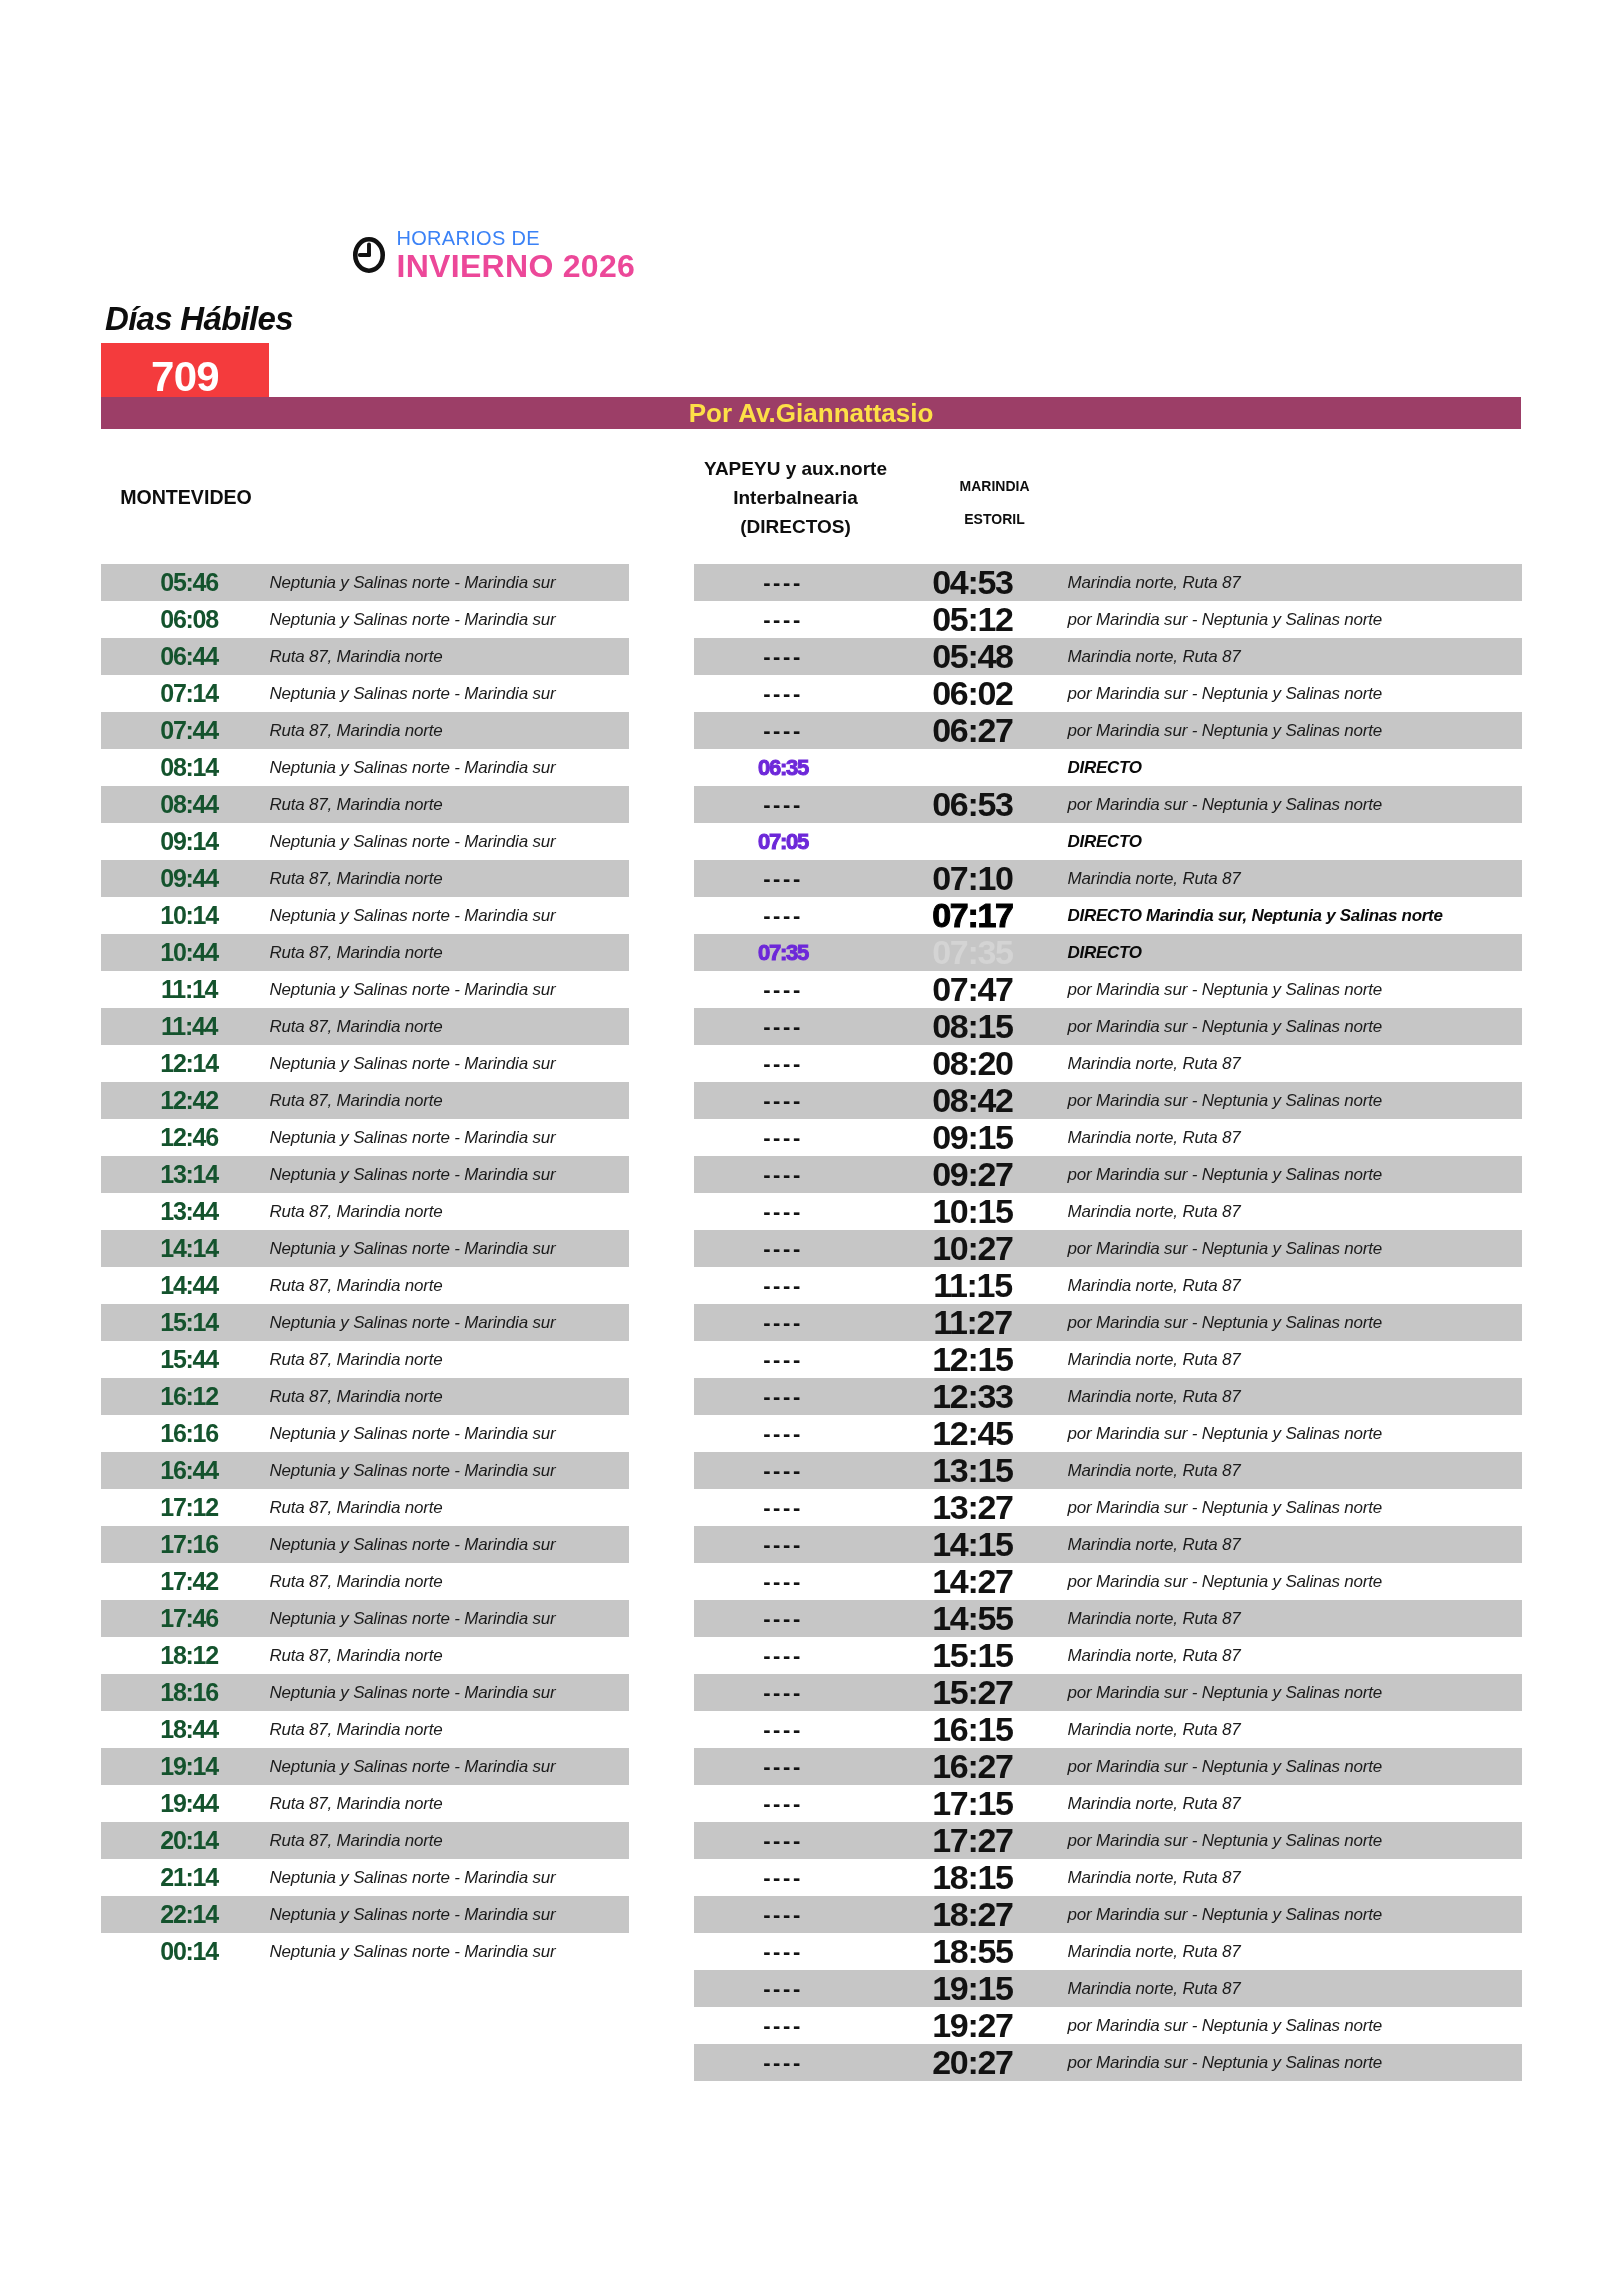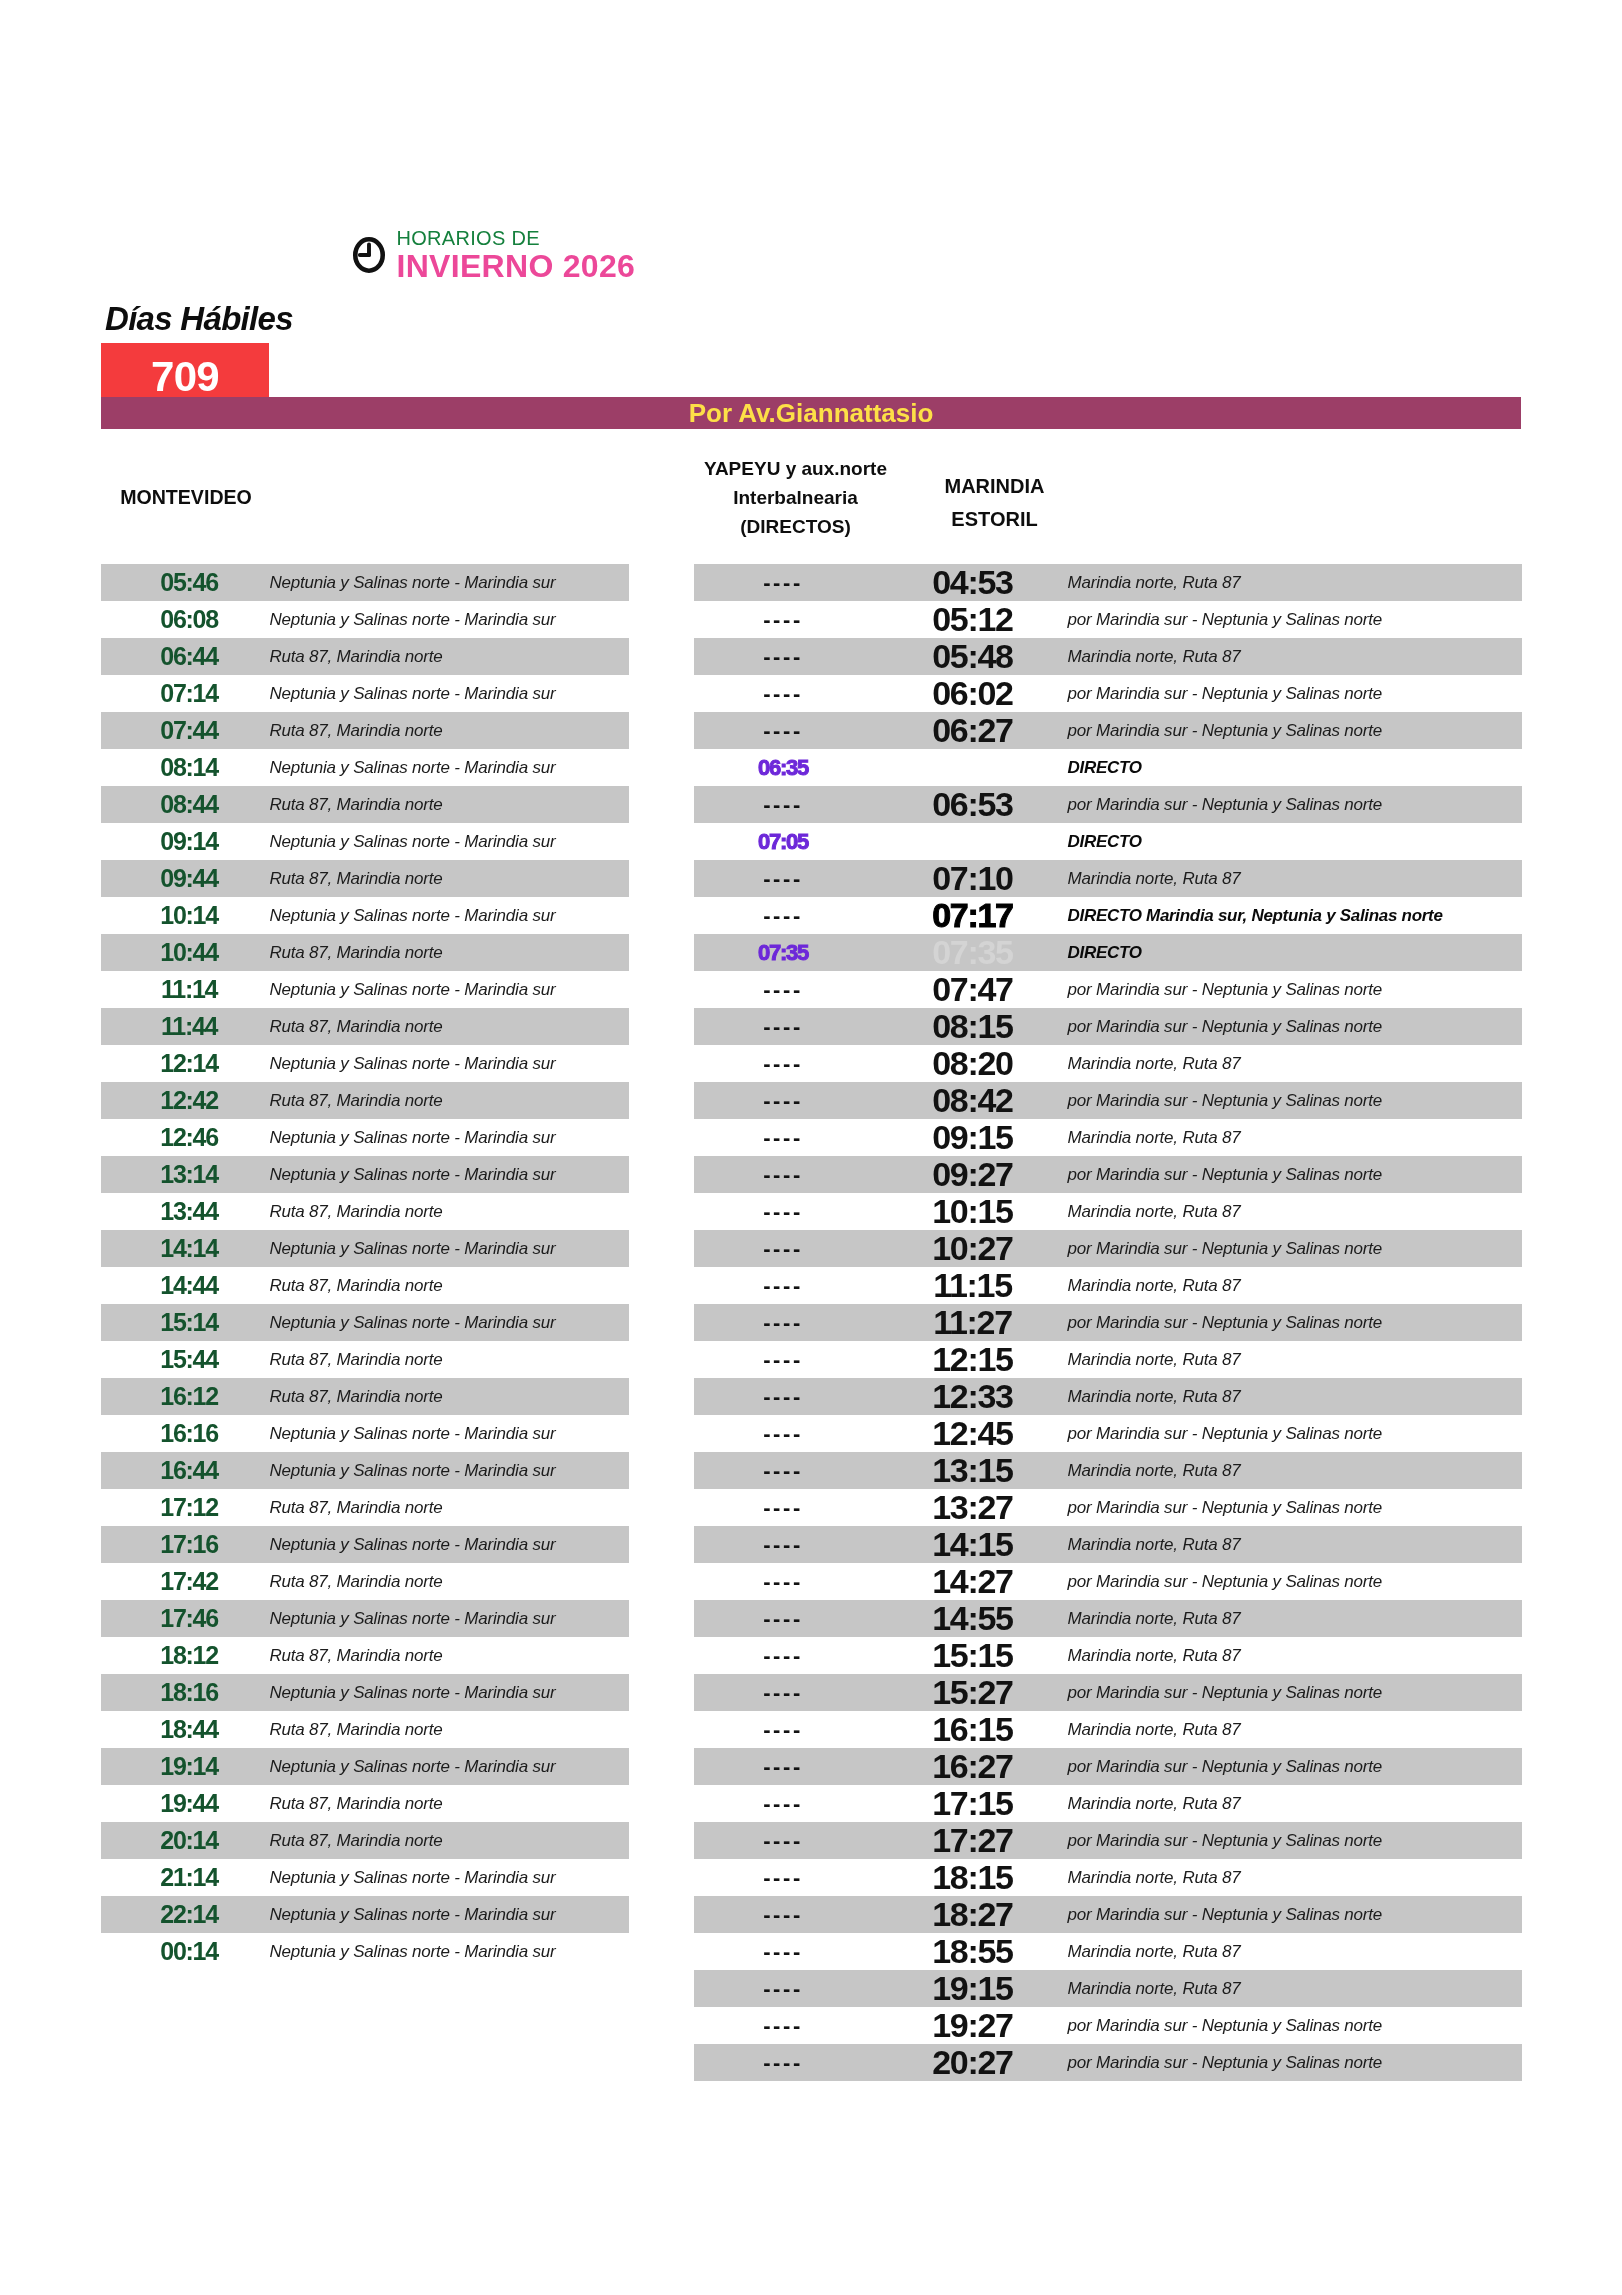--- a/index.html
+++ b/index.html
@@ -16,21 +16,21 @@
     position:absolute;left:103px;top:209px;width:224px;height:73px;
     background:var(--brand-red,#e3222a);border-radius:7.9px 38px 38px 7.9px;
     color:#fff;display:flex;flex-direction:column;justify-content:center;align-items:center;
   }
   .logo-text{font-size:41px;font-weight:bold;font-style:italic;line-height:0.95;letter-spacing:0.7px;}
   .logo-tagline{font-size:15px;font-weight:bold;font-style:italic;transform:translateX(10.5px);margin-top:1.3px;}
 
   .season{position:absolute;left:352px;top:228px;display:flex;align-items:center;gap:10.5px;}
   .clock{width:34px;height:38px;flex:0 0 auto;}
   .season-lines{line-height:1.0;}
-  .season-line1{font-size:20px;letter-spacing:0.3px;font-weight:normal;color:#15803d;}
+  .season-line1{font-size:20px;letter-spacing:0.3px;font-weight:normal;color:#3b82f6;}
   .season-line2{font-size:32px;font-weight:bold;letter-spacing:0.3px;color:#ec4899;margin-top:2px;}
 
   .dias{
     position:absolute;left:105px;top:300px;
     font-size:33px;font-weight:bold;font-style:italic;letter-spacing:-0.7px;color:#0d0d0d;
   }
 
   
   .route-bar{position:absolute;left:101px;top:343px;width:1420px;height:52px;display:flex;}
   .route-number{
@@ -46,21 +46,21 @@
   .route-sub{
     position:absolute;left:101px;top:397px;width:1420px;height:32px;
     background:var(--purple,#9c3e67);color:#fde047;font-size:26px;font-weight:bold;
     display:flex;align-items:center;justify-content:center;
   }
 
   
   .col-head{position:absolute;font-weight:bold;color:#0e0e0e;text-align:center;}
   .head-montevideo{left:101px;top:486px;width:170px;font-size:19.6px;}
   .head-yapeyu{left:681px;top:454px;width:229px;font-size:19px;line-height:29px;}
-  .head-marindia{left:926px;top:470px;width:137px;font-size:20px;line-height:33px;text-align:center;}
+  .head-marindia{left:926px;top:470px;width:137px;font-size:14px;line-height:33px;text-align:center;}
 
   
   .table-left{position:absolute;left:101px;top:564px;width:528px;}
   .table-right{position:absolute;left:694px;top:564px;width:828px;}
   .row{height:37px;display:flex;align-items:center;}
   .table-left .row:nth-child(odd),
   .table-right .row:nth-child(odd){background:var(--stripe-gray,#c6c6c6);}
 
   .time{
     width:137px;margin-left:19.6px;text-align:center;flex:0 0 auto;

